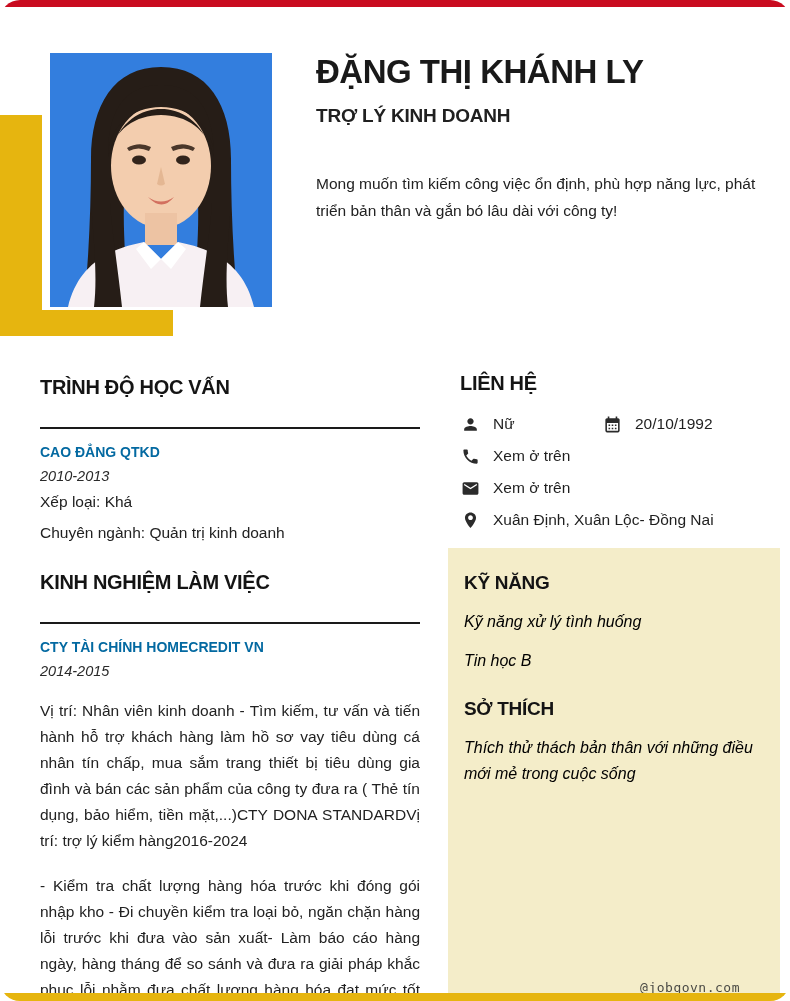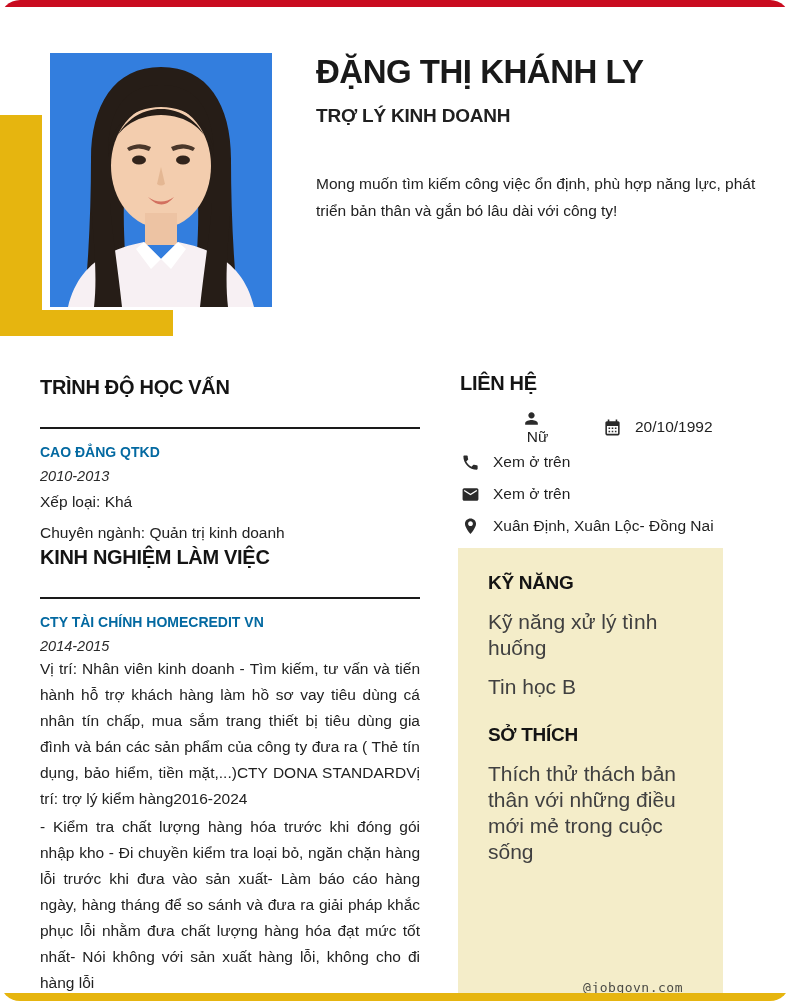--- a/index.html
+++ b/index.html
@@ -23,41 +23,41 @@
   .role { font-size:19px; font-weight:700; color:#202020; margin-top:13px; letter-spacing:-0.2px; }
 
   .objective { position:absolute; left:316px; top:171px; width:444px; }
   .objective h3 { font-size:20px; font-weight:700; color:#171717; margin-bottom:13px; letter-spacing:-0.3px; }
   .objective p { font-size:15.5px; line-height:26.5px; color:#222; }
 
   
   .col-left { position:absolute; left:40px; top:376px; width:380px; }
   .sec-h { font-size:20px; font-weight:700; color:#141414; letter-spacing:-0.3px;
            padding-bottom:28px; border-bottom:2px solid #1a1a1a; }
-  .sec-h.exp { }
+  .sec-h.exp { margin-top:25px; }
   .entry-title  { margin-top:15px; font-size:14px; font-weight:700; color:#0369a1; }
   .entry-period { margin-top:8px; font-size:14.5px; font-style:italic; color:#2a2a2a; }
   .entry-line   { margin-top:5px; font-size:15.5px; line-height:26px; color:#222; }
-  .entry-desc   { margin-top:2px; font-size:15.5px; line-height:26px; color:#222; text-align:justify; }
+  .entry-desc   { margin-top:19px; font-size:15.5px; line-height:26px; color:#222; text-align:justify; }
 
   
   .col-right { position:absolute; left:460px; top:372px; width:330px; }
   .col-right h2 { font-size:20px; font-weight:700; color:#141414; letter-spacing:-0.3px; margin-bottom:13px; }
   .c-row { display:flex; align-items:center; min-height:32px; }
   .c-ic { width:20px; height:20px; flex:0 0 20px; display:flex; align-items:center; justify-content:center; }
   .c-ic svg { width:19px; height:19px; fill:#2b2b2b; }
   .c-val { font-size:15.5px; color:#1f1f1f; margin-left:13px; }
   .c-pair { display:flex; align-items:center; }
-  .c-pair.first { width:142px;flex-direction:column; }
+  .c-pair.first { width:142px; }
 
   
-  .sidebar { position:absolute; left:458px; top:548px; width:265px; height:453px;
-             background:#f4edc9; padding:24px 24px 0 30px; }
+  .sidebar { position:absolute; left:448px; top:548px; width:332px; height:453px;
+             background:#f4edc9; padding:24px 24px 0 16px; }
   .sb-h { font-size:19px; font-weight:700; color:#141414; letter-spacing:-0.3px; }
-  .sb-t { font-size:21px; line-height:26px; color:#404040; margin-top:13px; }
+  .sb-t { font-size:16px; line-height:26px; color:#000000; margin-top:13px;font-style:italic; }
   .sb-h + .sb-t { margin-top:15px; }
   .sb-gap { margin-top:24px; }
   .watermark { position:absolute; right:40px; bottom:6px; font-family:"DejaVu Sans Mono", monospace;
                font-size:13px; color:#4b4b45; letter-spacing:0.5px; }
 </style>
 </head>
 <body>
 
 <div class="page">
 

